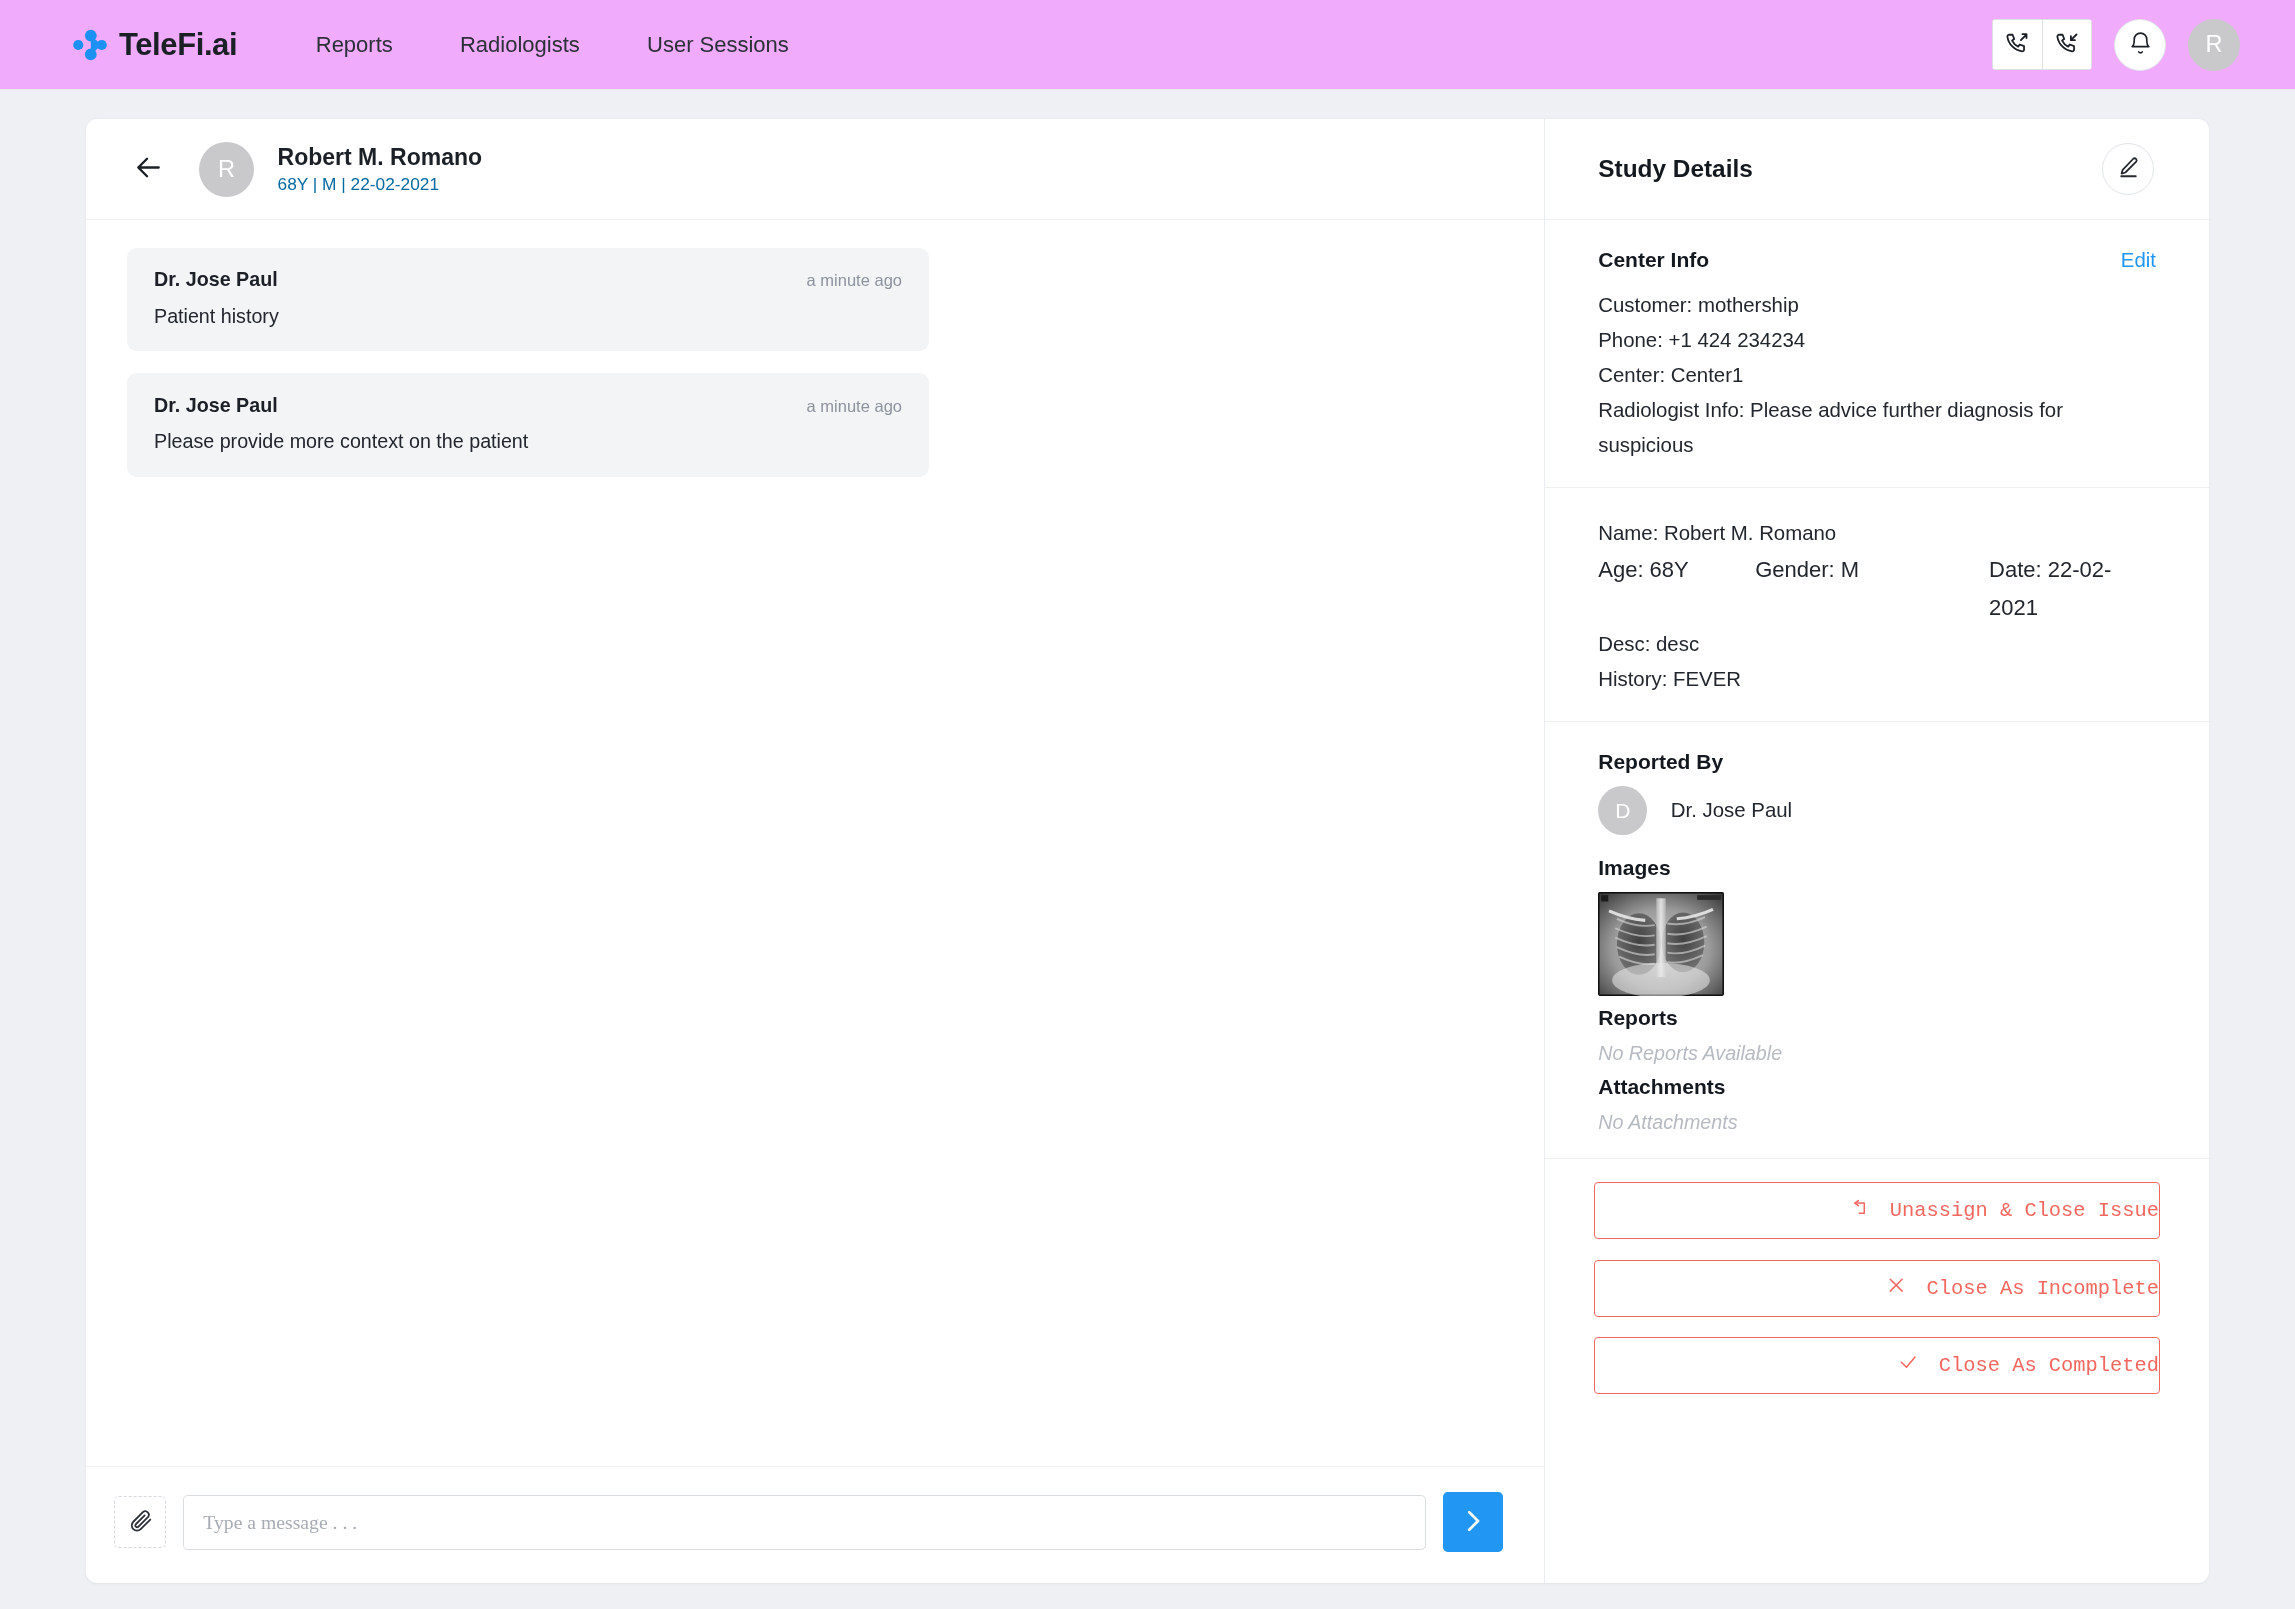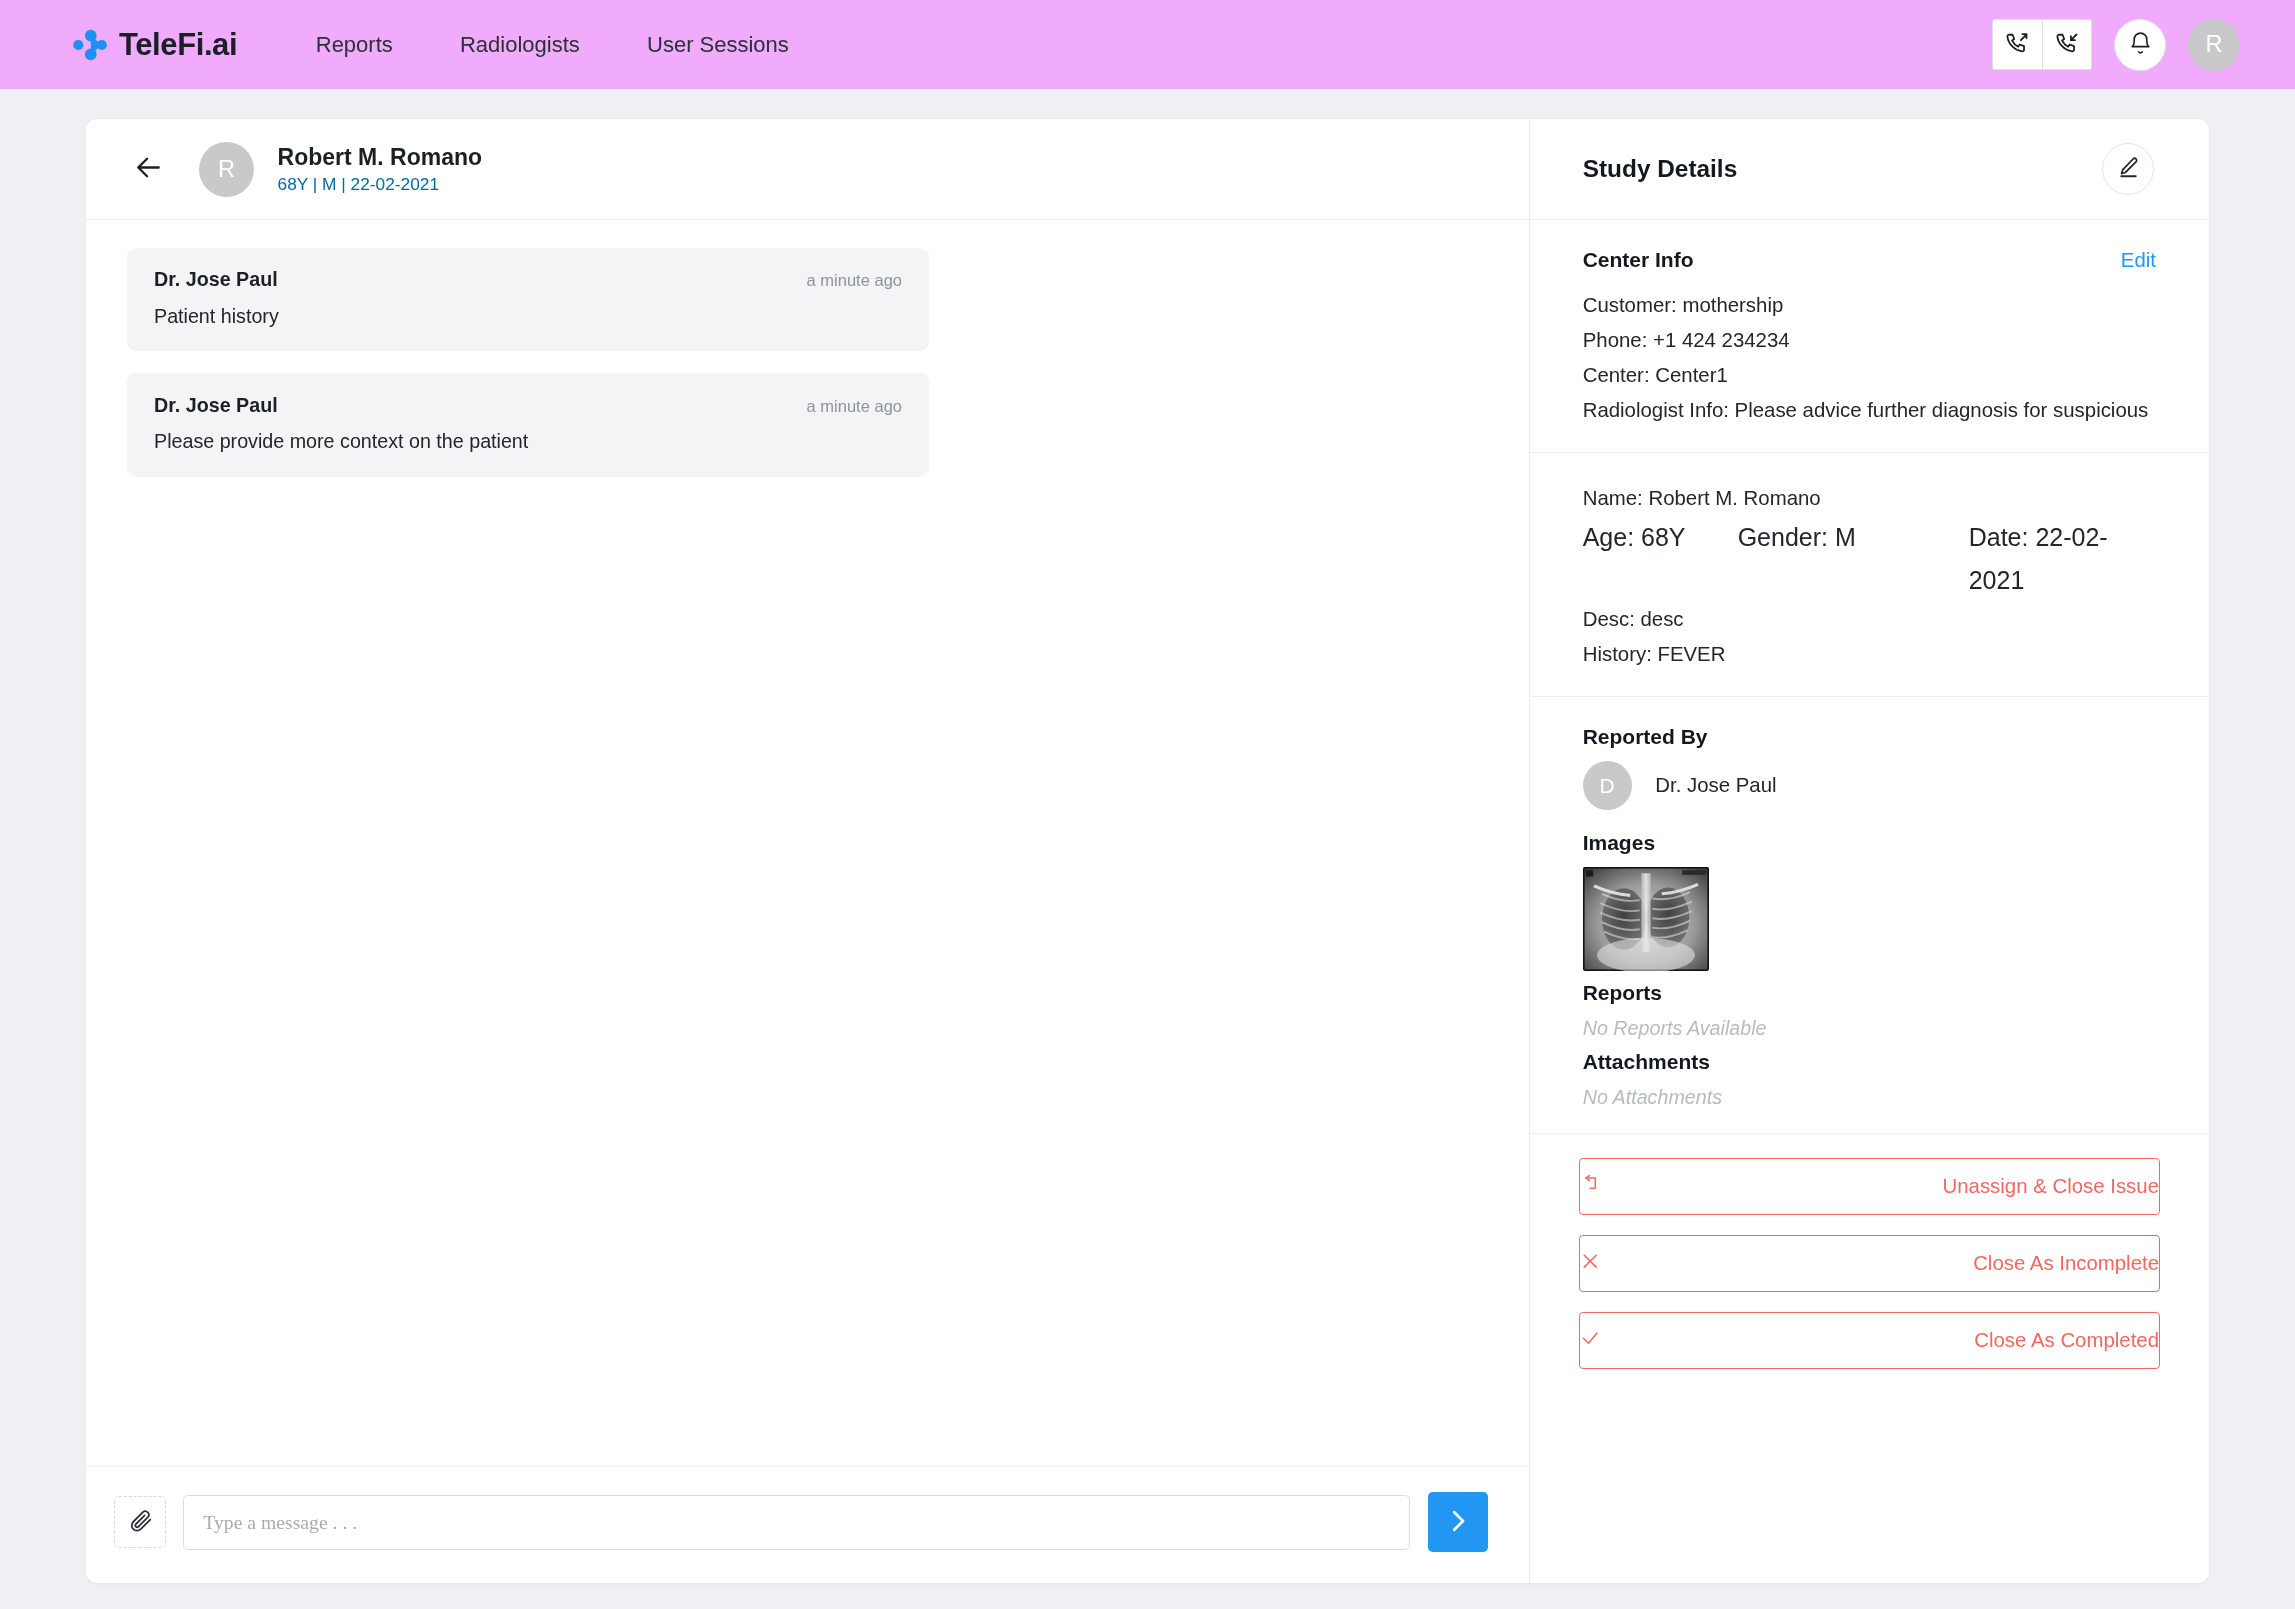--- a/index.html
+++ b/index.html
@@ -111,43 +111,43 @@
   .study-title { font-size: 24.4px; font-weight: 700; color: #14181f; }
   .edit-circle {
     width: 52px; height: 52px; border-radius: 50%; border: 0.8px solid #e2e5e9;
     display: flex; align-items: center; justify-content: center; cursor: pointer; background:#fff;
   }
   .sect { padding: 28px 53px 23.6px 53px; border-bottom: 0.8px solid #edeff2; }
   .sect-head { display: flex; align-items: baseline; justify-content: space-between; margin-bottom: 16px; }
   .sect-title { font-size: 21px; font-weight: 700; color: #14181f; }
   .edit-link { font-size: 20.4px; color: #2196f3; cursor: pointer; }
   .kv { font-size: 20.4px; color: #22262d; line-height: 1.72; }
-  .kv-row { display: flex; font-size: 25px; color: #22262d; line-height: 1.72; }
+  .kv-row { display: flex; font-size: 22px; color: #22262d; line-height: 1.72; }
   .kv-c1 { width: 161px; }
   .kv-c2 { width: 240px; }
 
   .sub-head { font-size: 21px; font-weight: 700; color: #14181f; margin-top: 9.4px; margin-bottom: 12.6px; }
   .reporter { display: flex; align-items: center; margin-bottom: 20.4px; }
   .reporter-av {
     width: 49px; height: 49px; border-radius: 50%; background: #c9c9cb; color: #fff;
     font-size: 21px; display: flex; align-items: center; justify-content: center; margin-right: 23.6px;
   }
   .reporter-name { font-size: 20.4px; color: #22262d; }
   .thumb {
     width: 126px; height: 104px; border-radius: 2.4px; overflow: hidden; cursor: pointer;
     background: #2b2b2b; display:block; margin-bottom: 7.9px;
   }
   .empty-note { font-size: 19.7px; color: #b6bac1; font-style: italic; }
 
   .actions { padding: 23.6px 49px 0 49px; }
   .act-btn {
     width: 100%; height: 57px; border: 0.8px solid #f2675f; border-radius: 3.9px;
     background: #fff; color: #f2675f; font-size: 20.4px; cursor: pointer;
-    display: flex; align-items: center; justify-content: space-between; gap: 20px;
-    margin-bottom: 20.4px; font-family: Liberation Sans, sans-serif;
+    display: flex; align-items: center; justify-content: flex-end; gap: 20px;
+    margin-bottom: 20.4px; font-family: Liberation Mono, monospace;
   }
 </style>
 </head>
 <body>
 
 <div class="topbar">
   <div class="brand">
     <span class="brand-logo">
       <svg width="36" height="36" viewBox="0 0 46 46">
         <circle cx="8" cy="23" r="6.5" fill="#1c90f3"></circle>

